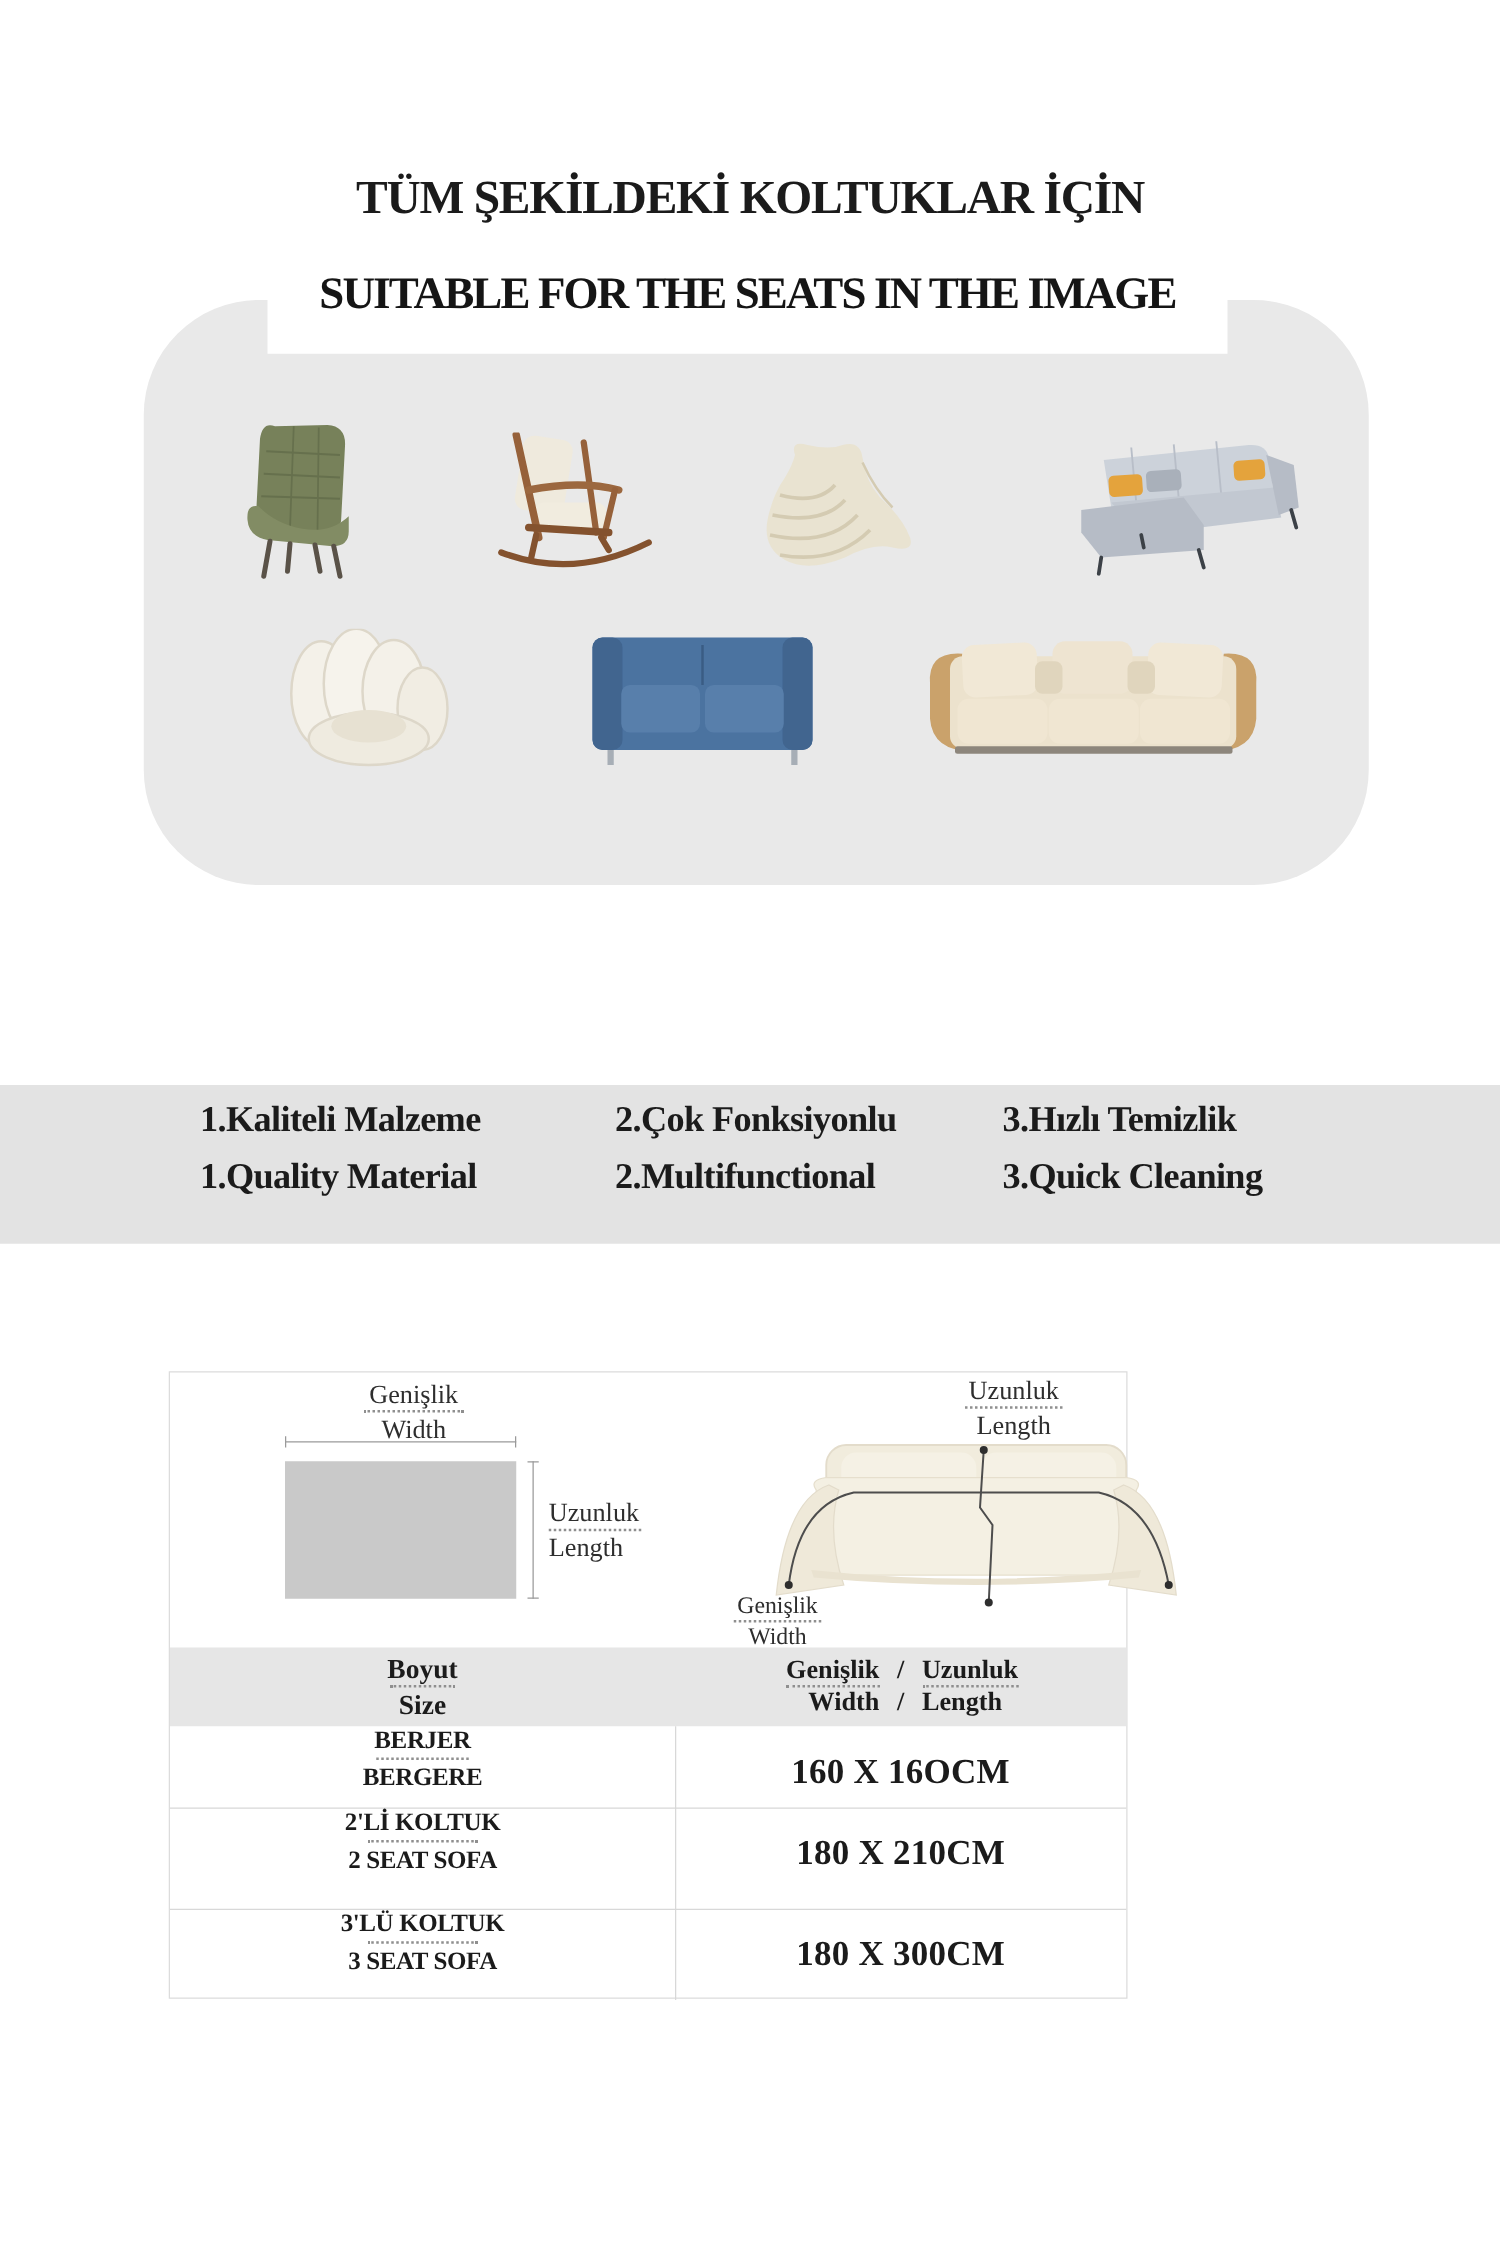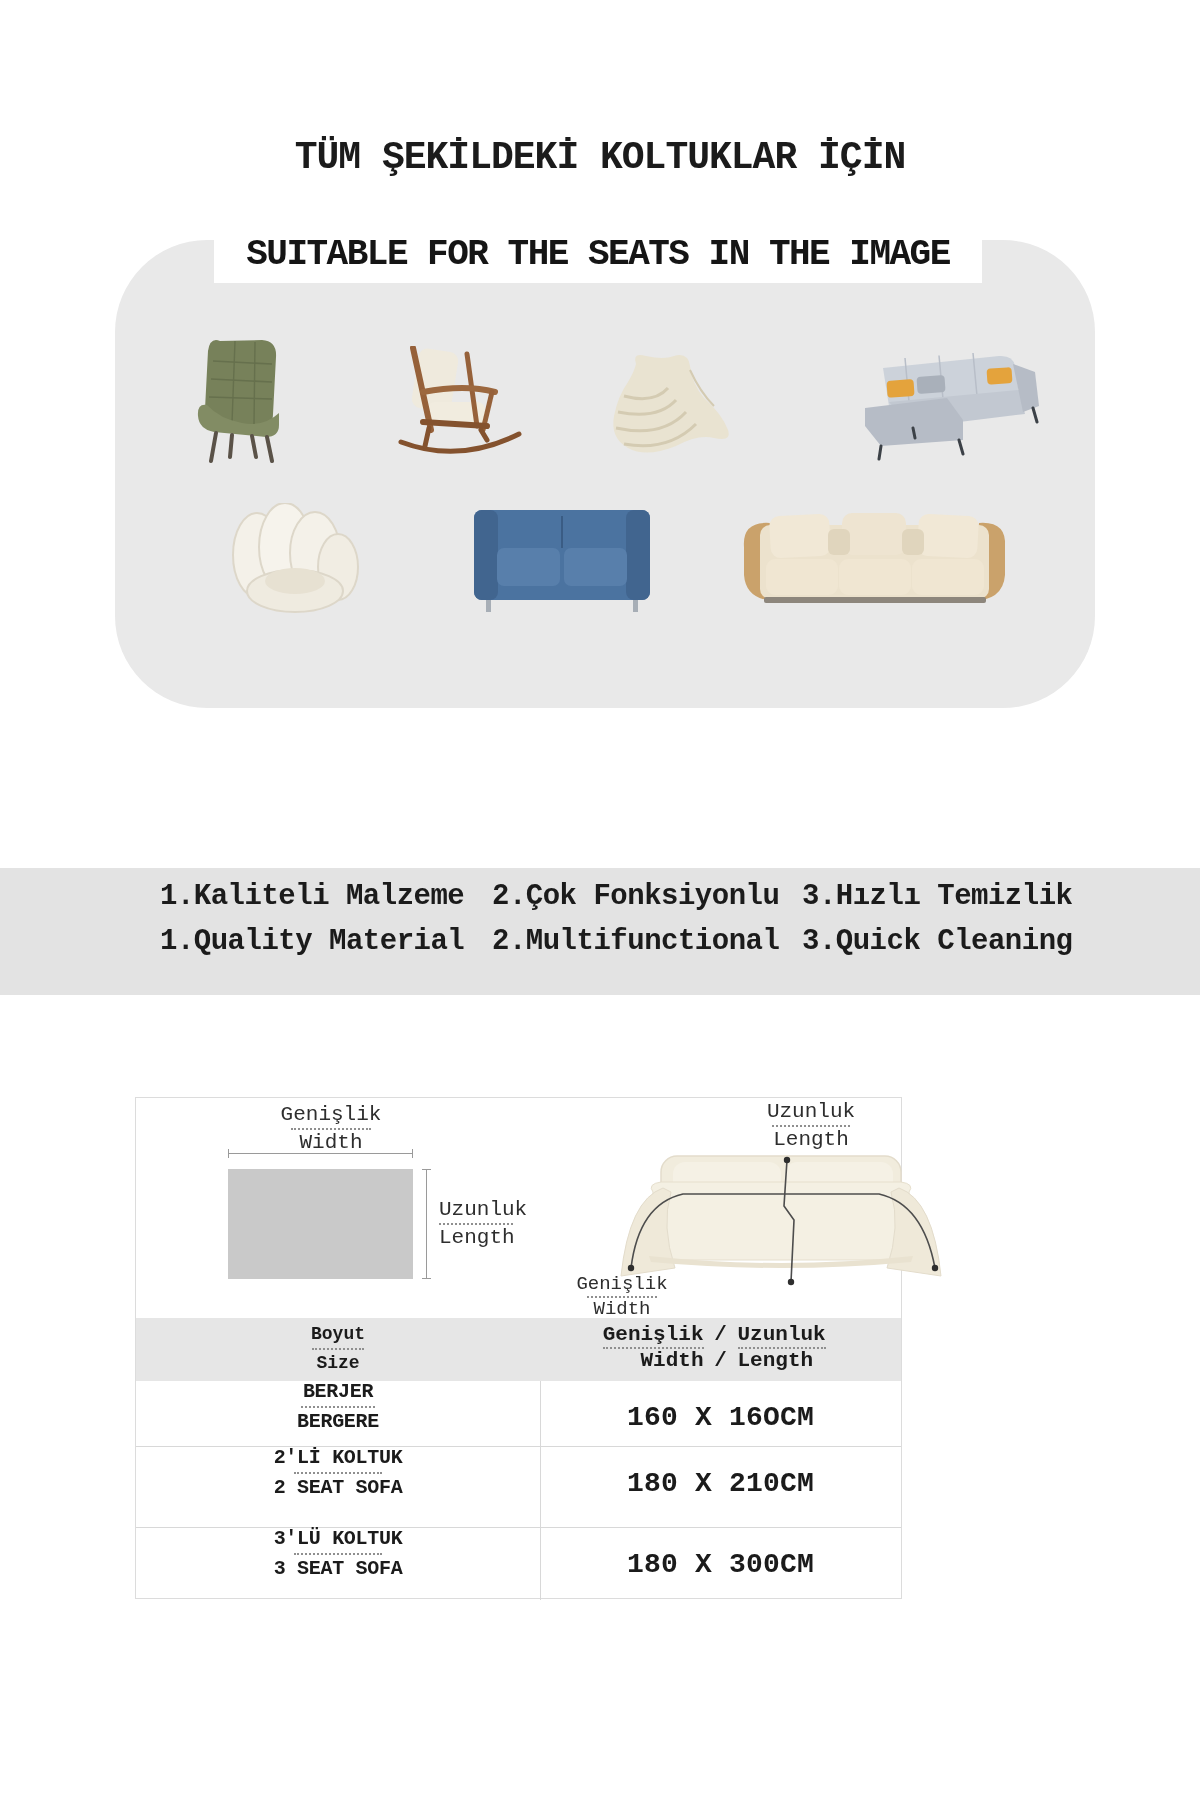--- a/index.html
+++ b/index.html
@@ -1,26 +1,26 @@
 <!DOCTYPE html>
 <html><head>
 <meta charset="utf-8">
 <style>
   html,body{margin:0;padding:0;background:#ffffff;}
   .page{position:relative;width:1200px;height:1800px;background:#ffffff;overflow:hidden;
-        font-family:Liberation Mono, monospace;color:#1b1b1b;}
+        font-family:Liberation Serif, serif;color:#1b1b1b;}
   .abs{position:absolute;}
 
   
   .title-tr{left:0;right:0;top:136px;text-align:center;font-size:38px;font-weight:bold;
             letter-spacing:-1px;color:#1b1b1b;}
   .title-dots{left:322px;top:206px;width:556px;height:5px;
               background-image:repeating-linear-gradient(90deg,#1c1c1c 0 4.5px,transparent 4.5px 9.5px);}
   .en-box{left:214px;top:193px;width:768px;height:90px;background:#ffffff;z-index:3;
-          display:flex;align-items:flex-end;justify-content:center;padding-bottom:8px;box-sizing:border-box;}
+          display:flex;align-items:center;justify-content:center;padding-bottom:8px;box-sizing:border-box;}
   .title-en{font-size:36px;font-weight:bold;letter-spacing:-1.5px;color:#151515;white-space:nowrap;}
 
   
   .showcase{left:115px;top:240px;width:980px;height:468px;background:#e9e9e9;border-radius:92px;z-index:1;}
   .furn{z-index:2;}
 
   
   .band{left:0;top:868px;width:1200px;height:127px;background:#e3e3e3;z-index:1;}
   .feature{top:874px;z-index:2;}
   .feature div{font-size:29px;font-weight:bold;letter-spacing:-0.5px;line-height:45px;white-space:nowrap;}
@@ -33,21 +33,21 @@
   .harrow{height:1px;background:#9a9a9a;}
   .harrow::before,.harrow::after{content:"";position:absolute;top:-4px;width:1px;height:9px;background:#9a9a9a;}
   .harrow::before{left:0;} .harrow::after{right:0;}
   .varrow{width:1px;background:#9a9a9a;}
   .varrow::before,.varrow::after{content:"";position:absolute;left:-4px;width:9px;height:1px;background:#9a9a9a;}
   .varrow::before{top:0;} .varrow::after{bottom:0;}
   .swatch{background:#c9c9c9;}
 
   .thead{left:0;top:220px;width:100%;height:63px;background:#e6e6e6;}
   .thead .grp{position:absolute;top:4px;text-align:center;font-weight:bold;}
-  .size-grp{left:0;width:404px;font-size:18px;line-height:25px;}
+  .size-grp{left:0;width:404px;font-size:22px;line-height:25px;}
   .dims-grp{left:404px;right:0;font-size:21px;line-height:26px;}
   .dimline{display:flex;justify-content:center;align-items:baseline;}
   .dimline .wcell{width:108px;text-align:right;}
   .dimline .scell{width:34px;text-align:center;}
   .dimline .lcell{width:108px;text-align:left;}
   .u{border-bottom:2px dotted #8f8f8f;padding-bottom:1px;}
 
   .vline{left:404px;top:283px;width:1px;height:219px;background:#d8d8d8;}
   .srow{left:0;width:100%;height:73px;}
   .srow.bt{border-top:1px solid #d8d8d8;box-sizing:border-box;}

